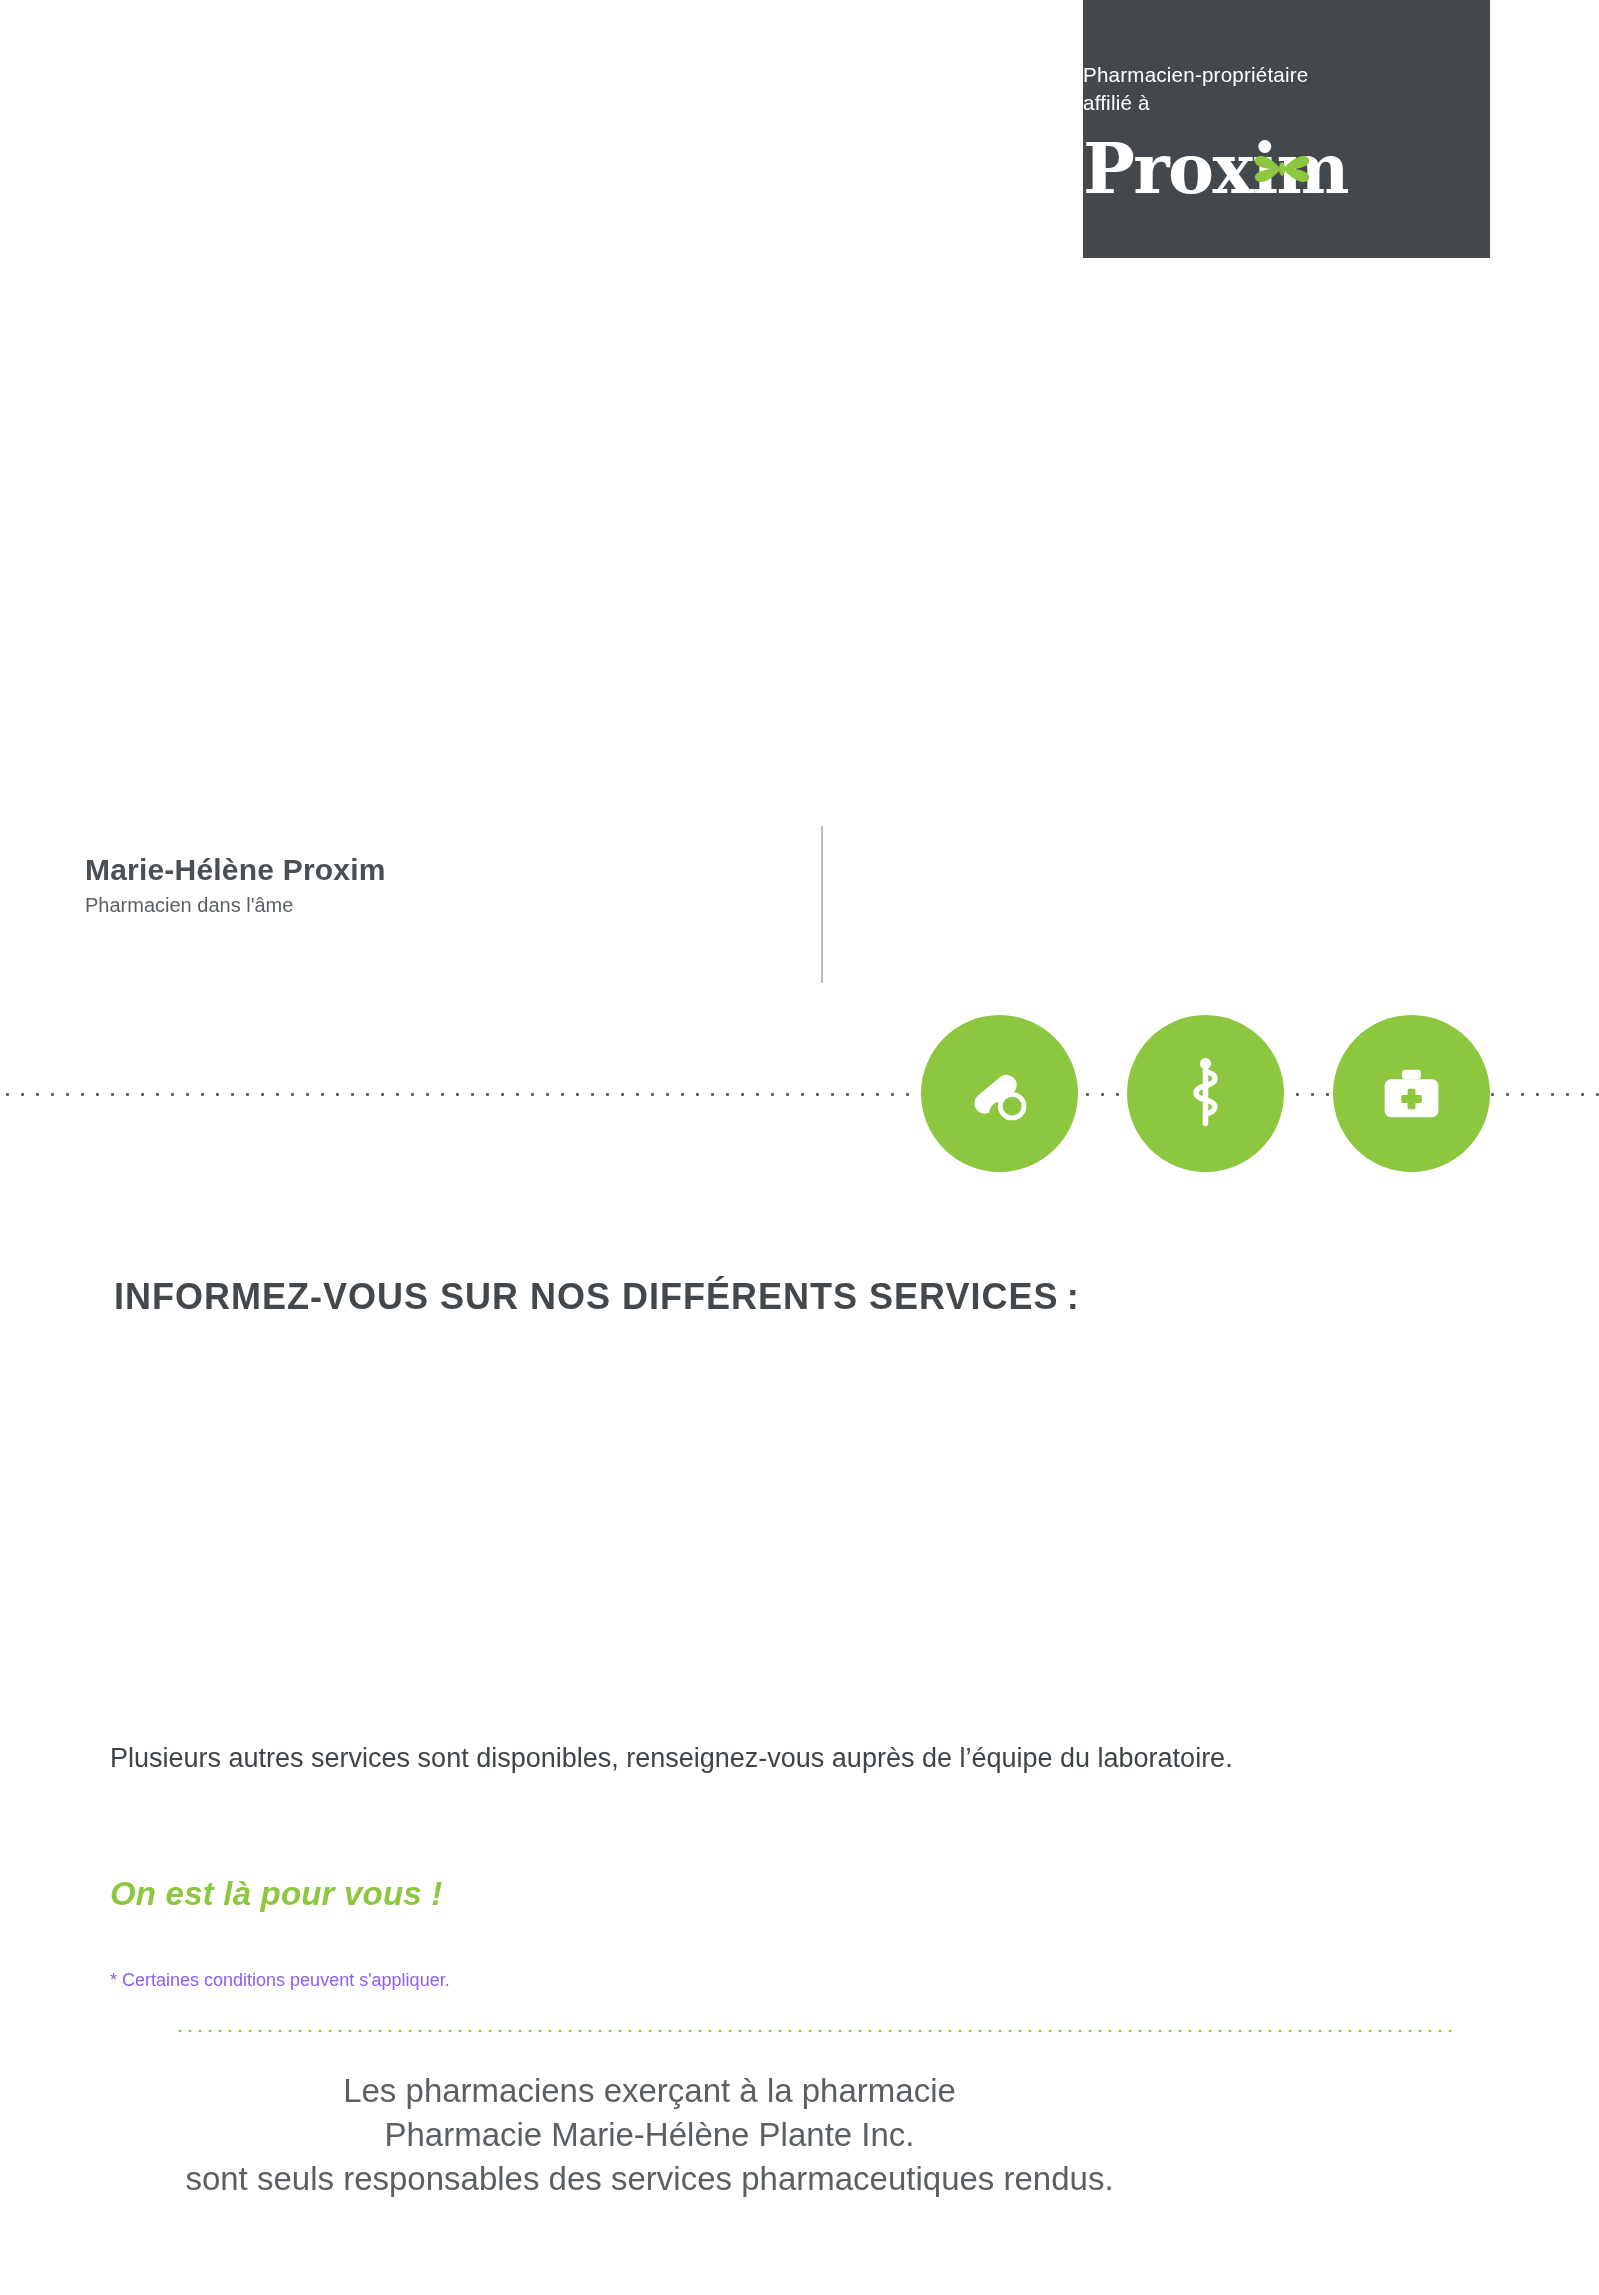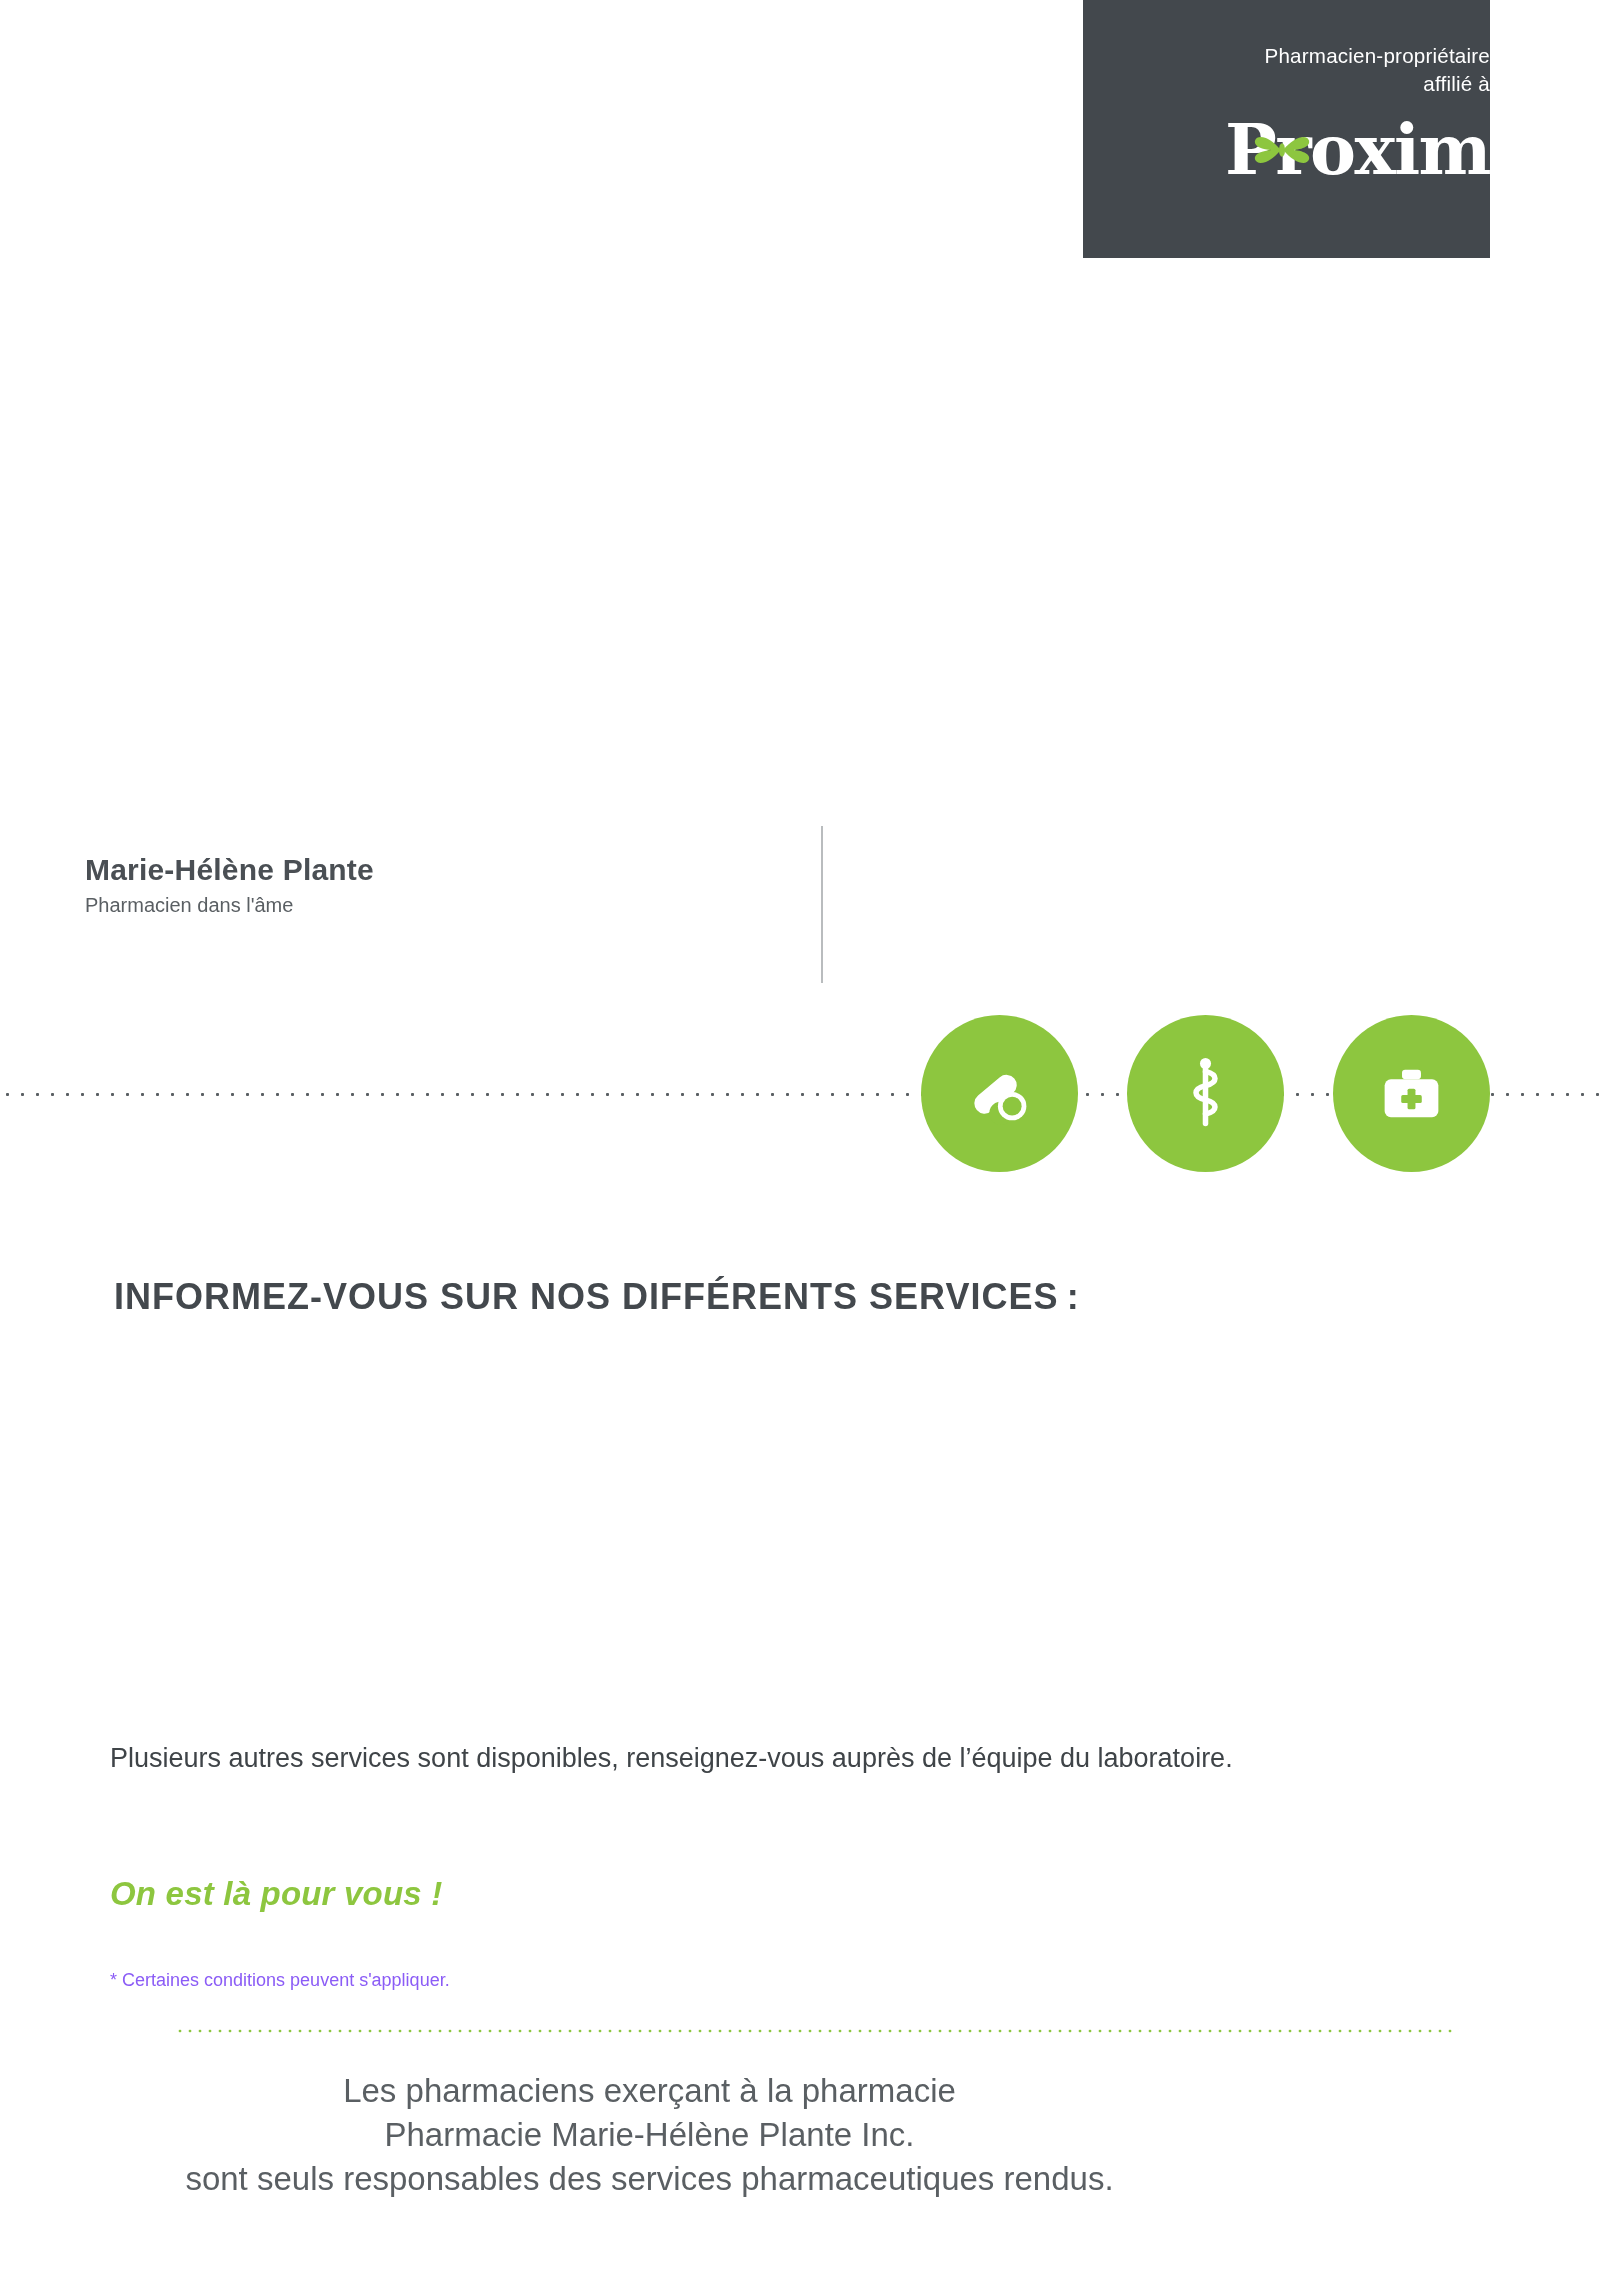--- a/index.html
+++ b/index.html
@@ -17,23 +17,23 @@
 
   
   .logo-block {
     position: absolute;
     top: 0;
     left: 1083px;
     width: 407px;
     height: 258px;
     background: #43484d;
     color: #ffffff;
-    text-align: right;
+    text-align: left;
     box-sizing: border-box;
-    padding-top: 42px;
+    padding-top: 61px;
   }
   .logo-block .affil {
     font-size: 20.6px;
     line-height: 1.36;
     font-family: "Liberation Sans", sans-serif;
     letter-spacing: 0.2px;
   }
   .logo-wordmark {
     margin-top: 15px;
     position: relative;
@@ -202,21 +202,21 @@
         <path d="M52 50 C70 28 90 24 94 34 C98 45 78 52 52 50 Z"></path>
         <path d="M48 50 C30 72 10 76 6 66 C2 55 22 48 48 50 Z"></path>
         <path d="M52 50 C70 72 90 76 94 66 C98 55 78 48 52 50 Z"></path>
         <ellipse cx="50" cy="50" rx="5" ry="11"></ellipse>
       </g>
     </svg>
   </div>
 </div>
 
 <div class="name-block">
-  <p class="pharm-name">Marie-Hélène Plante</p>
+  <p class="pharm-name">Marie-Hélène Proxim</p>
   <p class="pharm-sub">Pharmacien dans l'âme</p>
 </div>
 <div class="vert-rule"></div>
 
 <div class="dotted-row">
   <div class="dots"></div>
 </div>
 <div class="icon-row">
   <div class="icon-circle">
     <svg width="79" height="79" viewBox="0 0 100 100">

